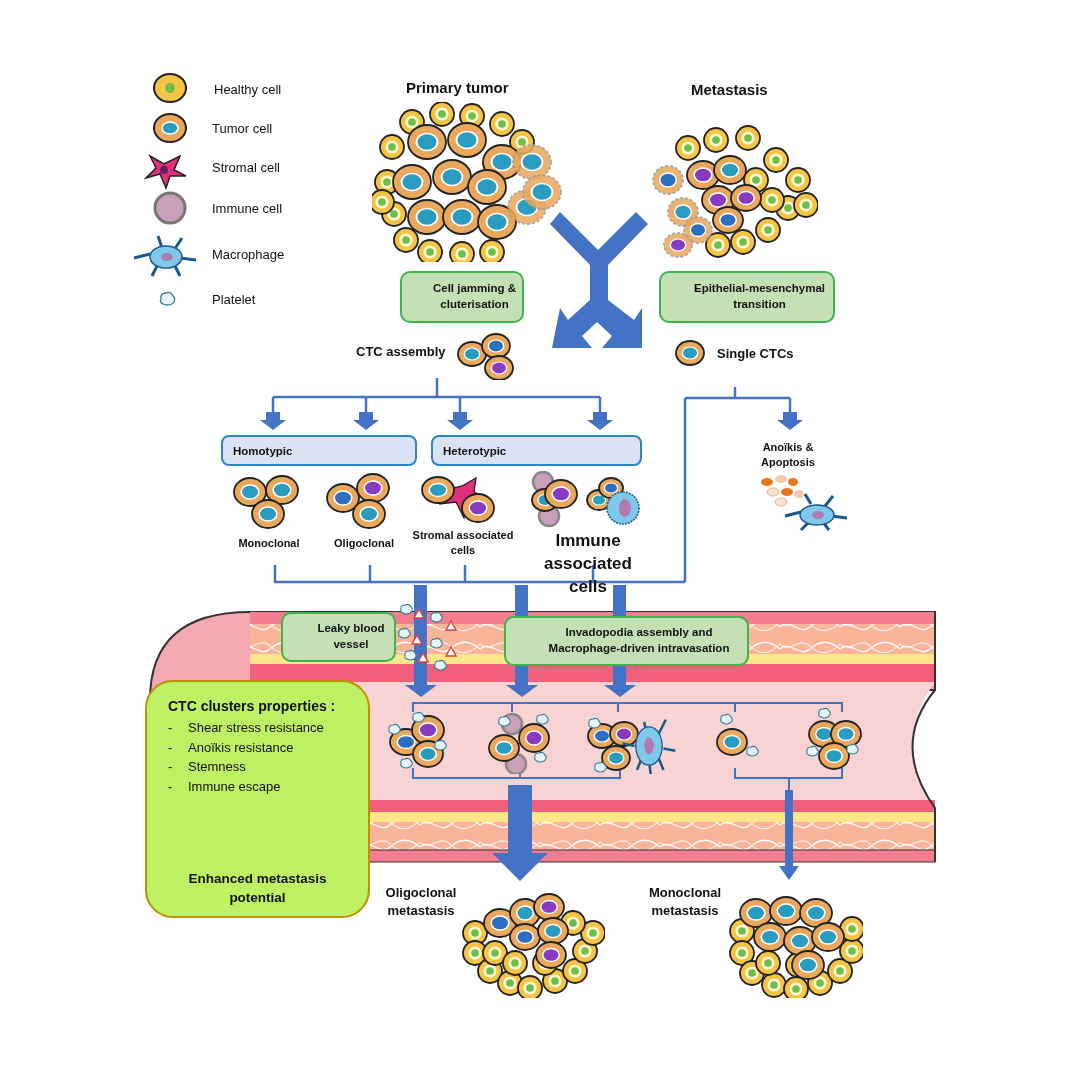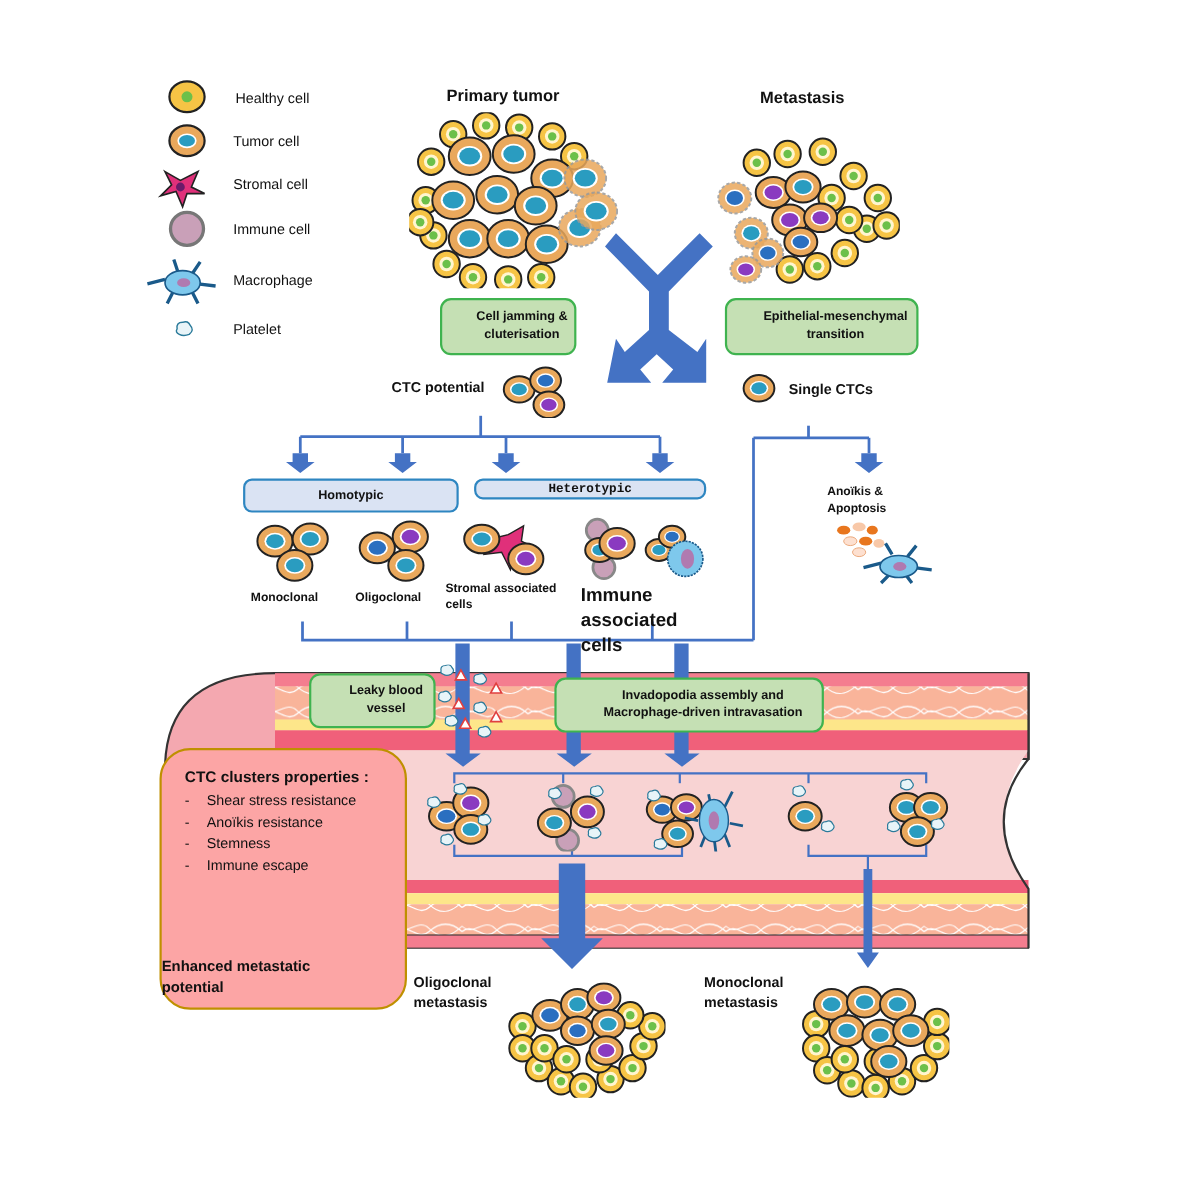--- a/index.html
+++ b/index.html
@@ -1,24 +1,24 @@
 <!DOCTYPE html>
 <html><head>
 <meta charset="utf-8">
 <style>
   html,body{margin:0;padding:0;background:#fff;}
   body{width:1080px;height:1080px;position:relative;overflow:hidden;font-family:"Liberation Sans","DejaVu Sans",sans-serif;color:#111;}
   .abs{position:absolute;}
   .txt{font-size:13px;white-space:nowrap;}
   .b{font-weight:bold;}
-  .center{text-align:left;}
+  .center{text-align:center;}
   .legend-label{font-size:13px;}
   .green-box{position:absolute;background:#c5e0b4;border:2px solid #3fb34f;border-radius:10px;display:flex;align-items:center;justify-content:center;text-align:center;font-size:11.5px;font-weight:bold;line-height:1.35;box-sizing:border-box;padding-left:25px;}
-  .blue-box{position:absolute;background:#dae3f3;border:2px solid #2e86c1;border-radius:8px;display:flex;align-items:center;justify-content:center;font-size:11.5px;font-weight:bold;box-sizing:border-box;}
-  .props-box{position:absolute;background:#fca5a5;border:2px solid #bf9000;border-radius:28px;box-sizing:border-box;}
+  .blue-box{position:absolute;background:#dae3f3;border:2px solid #2e86c1;border-radius:8px;display:flex;align-items:center;font-size:11.5px;font-weight:bold;box-sizing:border-box;padding-left:10px;}
+  .props-box{position:absolute;background:#bef264;border:2px solid #bf9000;border-radius:28px;box-sizing:border-box;}
   svg.layer{position:absolute;left:0;top:0;}
 </style>
 </head>
 <body>
 
 <svg class="layer" width="1080" height="1080" viewBox="0 0 1080 1080">
   <defs>
     <pattern id="fiber" width="60" height="22" patternUnits="userSpaceOnUse">
       <rect width="60" height="22" fill="#f9b49a"></rect>
       <path d="M0 11 C10 2,20 20,30 11 S50 2,60 11" stroke="#fff" stroke-width="1.2" fill="none"></path>
@@ -380,21 +380,21 @@
       <div>cluterisation</div>
     </div>
 </div>
 <div class="green-box" style="left:659px;top:271px;width:176px;height:52px;">
   <div>
       <div>Epithelial-mesenchymal</div>
       <div>transition</div>
     </div>
 </div>
 
-<div class="abs txt b" style="left:356px;top:344px;font-size:13px">CTC potential</div>
+<div class="abs txt b" style="left:356px;top:344px;font-size:13px">CTC assembly</div>
 <svg class="abs" style="left:454px;top:332px" width="70" height="48" id="ctc-cluster">
     <g>
       <ellipse cx="18" cy="22" rx="14" ry="12" fill="#e9a85c" stroke="#222" stroke-width="1.8" stroke-dasharray="none" opacity="1"></ellipse>
       <ellipse cx="18" cy="22" rx="8.4" ry="6.6000000000000005" fill="#fff"></ellipse>
       <ellipse cx="18" cy="22" rx="7" ry="5.4" fill="#2a9cc0"></ellipse>
     </g>
     <g>
       <ellipse cx="42" cy="14" rx="14" ry="12" fill="#e9a85c" stroke="#222" stroke-width="1.8" stroke-dasharray="none" opacity="1"></ellipse>
       <ellipse cx="42" cy="14" rx="8.4" ry="6.6000000000000005" fill="#fff"></ellipse>
       <ellipse cx="42" cy="14" rx="7" ry="5.4" fill="#2a6fc0"></ellipse>
@@ -431,21 +431,21 @@
   <g>
     <path d="M30 44 L46 40 M50 22 L56 32 M78 24 L70 34 M92 46 L76 44 M74 58 L68 50 M46 58 L54 50" stroke="#1a5a8a" stroke-width="3"></path>
     <ellipse cx="62" cy="43" rx="17" ry="10" fill="#7ec8ec" stroke="#1a5a8a" stroke-width="1.5"></ellipse>
     <ellipse cx="63" cy="43" rx="6" ry="4" fill="#b07ab0"></ellipse>
   </g>
 </svg>
 
 <div class="blue-box" style="left:221px;top:435px;width:196px;height:31px;">
   <span>Homotypic</span>
 </div>
-<div class="blue-box" style="left:431px;top:435px;width:211px;height:19px;font-family:Liberation Mono, monospace;">
+<div class="blue-box" style="left:431px;top:435px;width:211px;height:31px;">
   <span>Heterotypic</span>
 </div>
 
 <svg class="abs" style="left:232px;top:472px" width="70" height="58" id="mono-cl">
     <g>
       <ellipse cx="18" cy="20" rx="16" ry="14" fill="#e9a85c" stroke="#222" stroke-width="1.8" stroke-dasharray="none" opacity="1"></ellipse>
       <ellipse cx="18" cy="20" rx="9.6" ry="7.700000000000001" fill="#fff"></ellipse>
       <ellipse cx="18" cy="20" rx="8" ry="6.3" fill="#2a9cc0"></ellipse>
     </g>
     <g>
@@ -696,21 +696,21 @@
 
 <div class="props-box" style="left:145px;top:680px;width:225px;height:238px;">
   <div class="abs b" style="left:21px;top:16px;font-size:14px">CTC clusters properties :</div>
   <div class="abs" style="left:21px;top:36px;font-size:13px;line-height:19.5px">
     <div><span style="display:inline-block;width:20px">-</span><span>Shear stress resistance</span></div>
     <div><span style="display:inline-block;width:20px">-</span><span>Anoïkis resistance</span></div>
     <div><span style="display:inline-block;width:20px">-</span><span>Stemness</span></div>
     <div><span style="display:inline-block;width:20px">-</span><span>Immune escape</span></div>
   </div>
   <div class="abs center b" style="left:0;top:188px;width:221px;font-size:13.5px;line-height:1.4">
-    <div>Enhanced metastatic</div>
+    <div>Enhanced metastasis</div>
     <div>potential</div>
   </div>
 </div>
 
 <div class="abs center b" style="left:376px;top:884px;width:90px;font-size:13px;line-height:1.35">
   <div>Oligoclonal</div>
   <div>metastasis</div>
 </div>
 <div class="abs center b" style="left:640px;top:884px;width:90px;font-size:13px;line-height:1.35">
   <div>Monoclonal</div>

